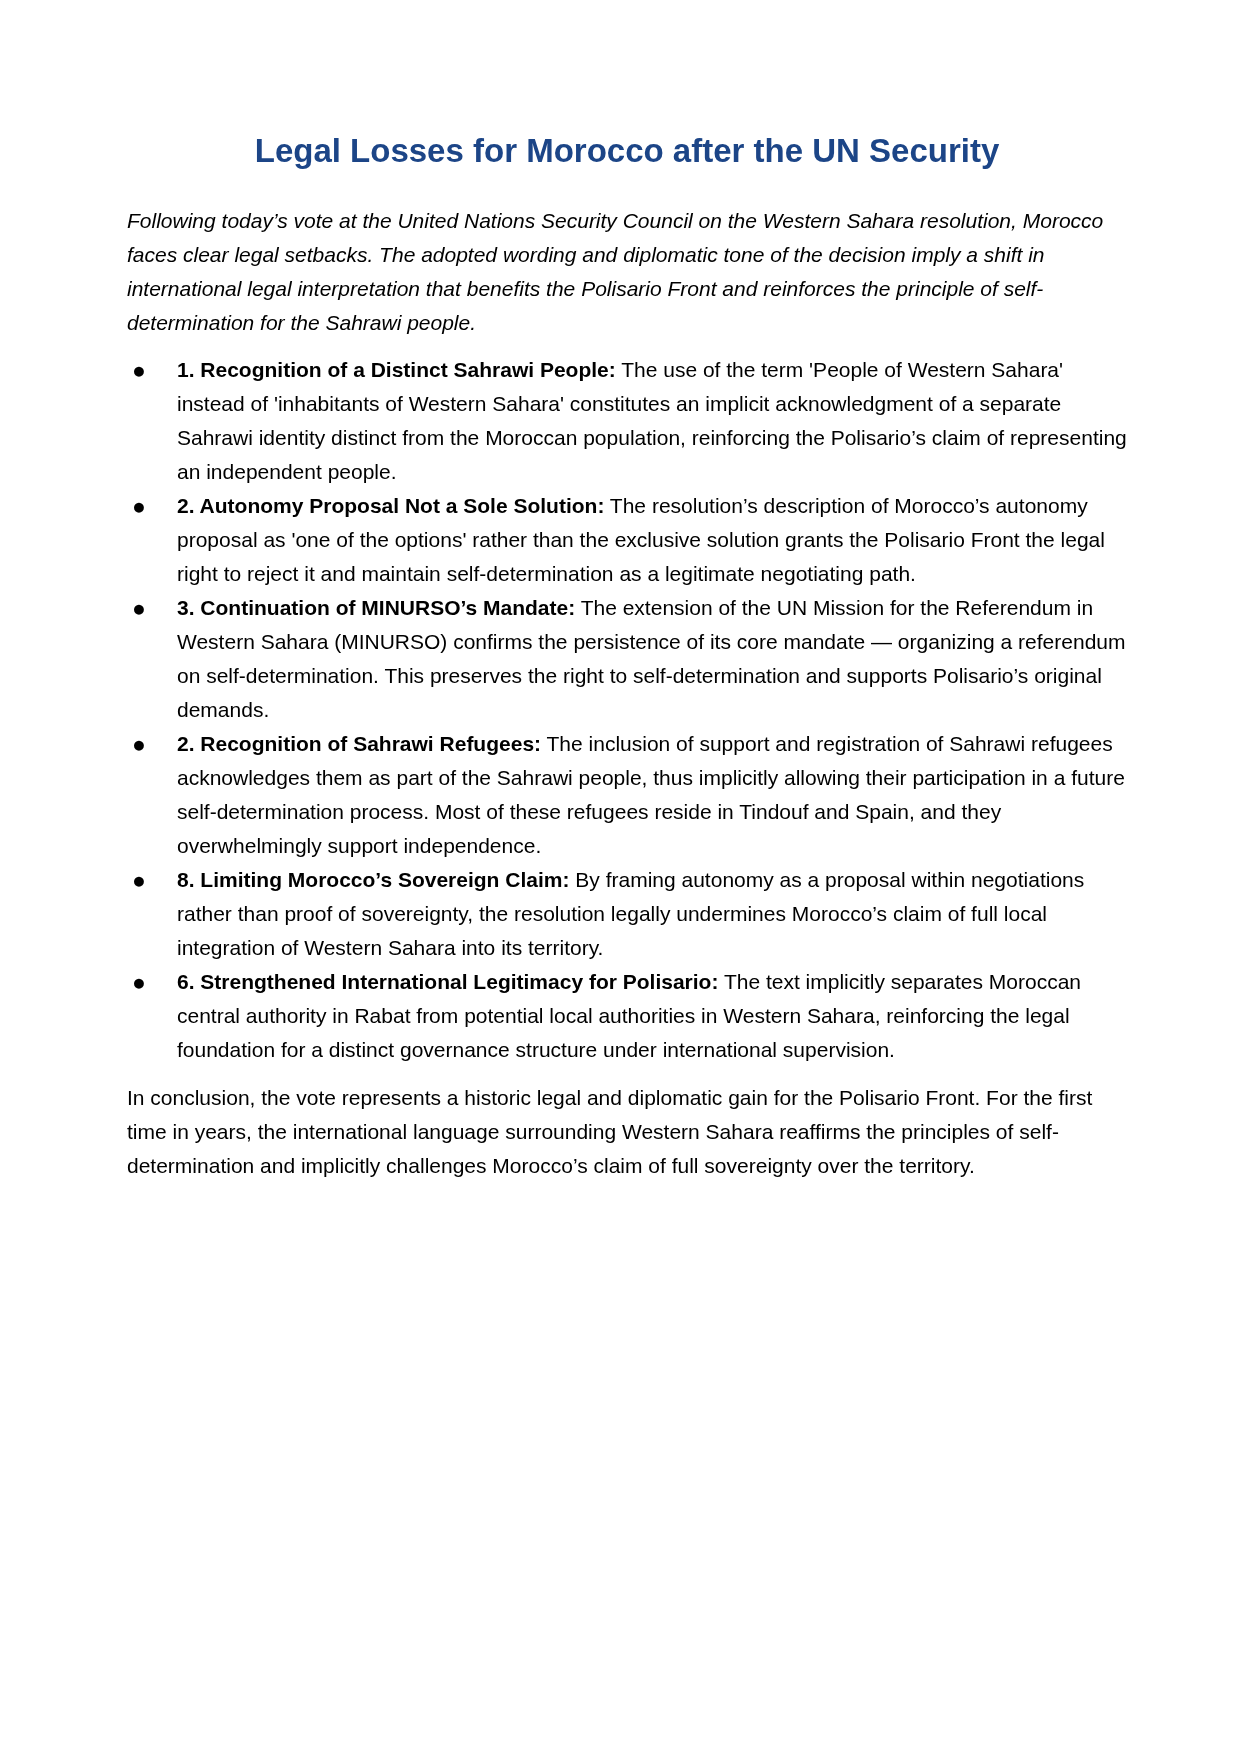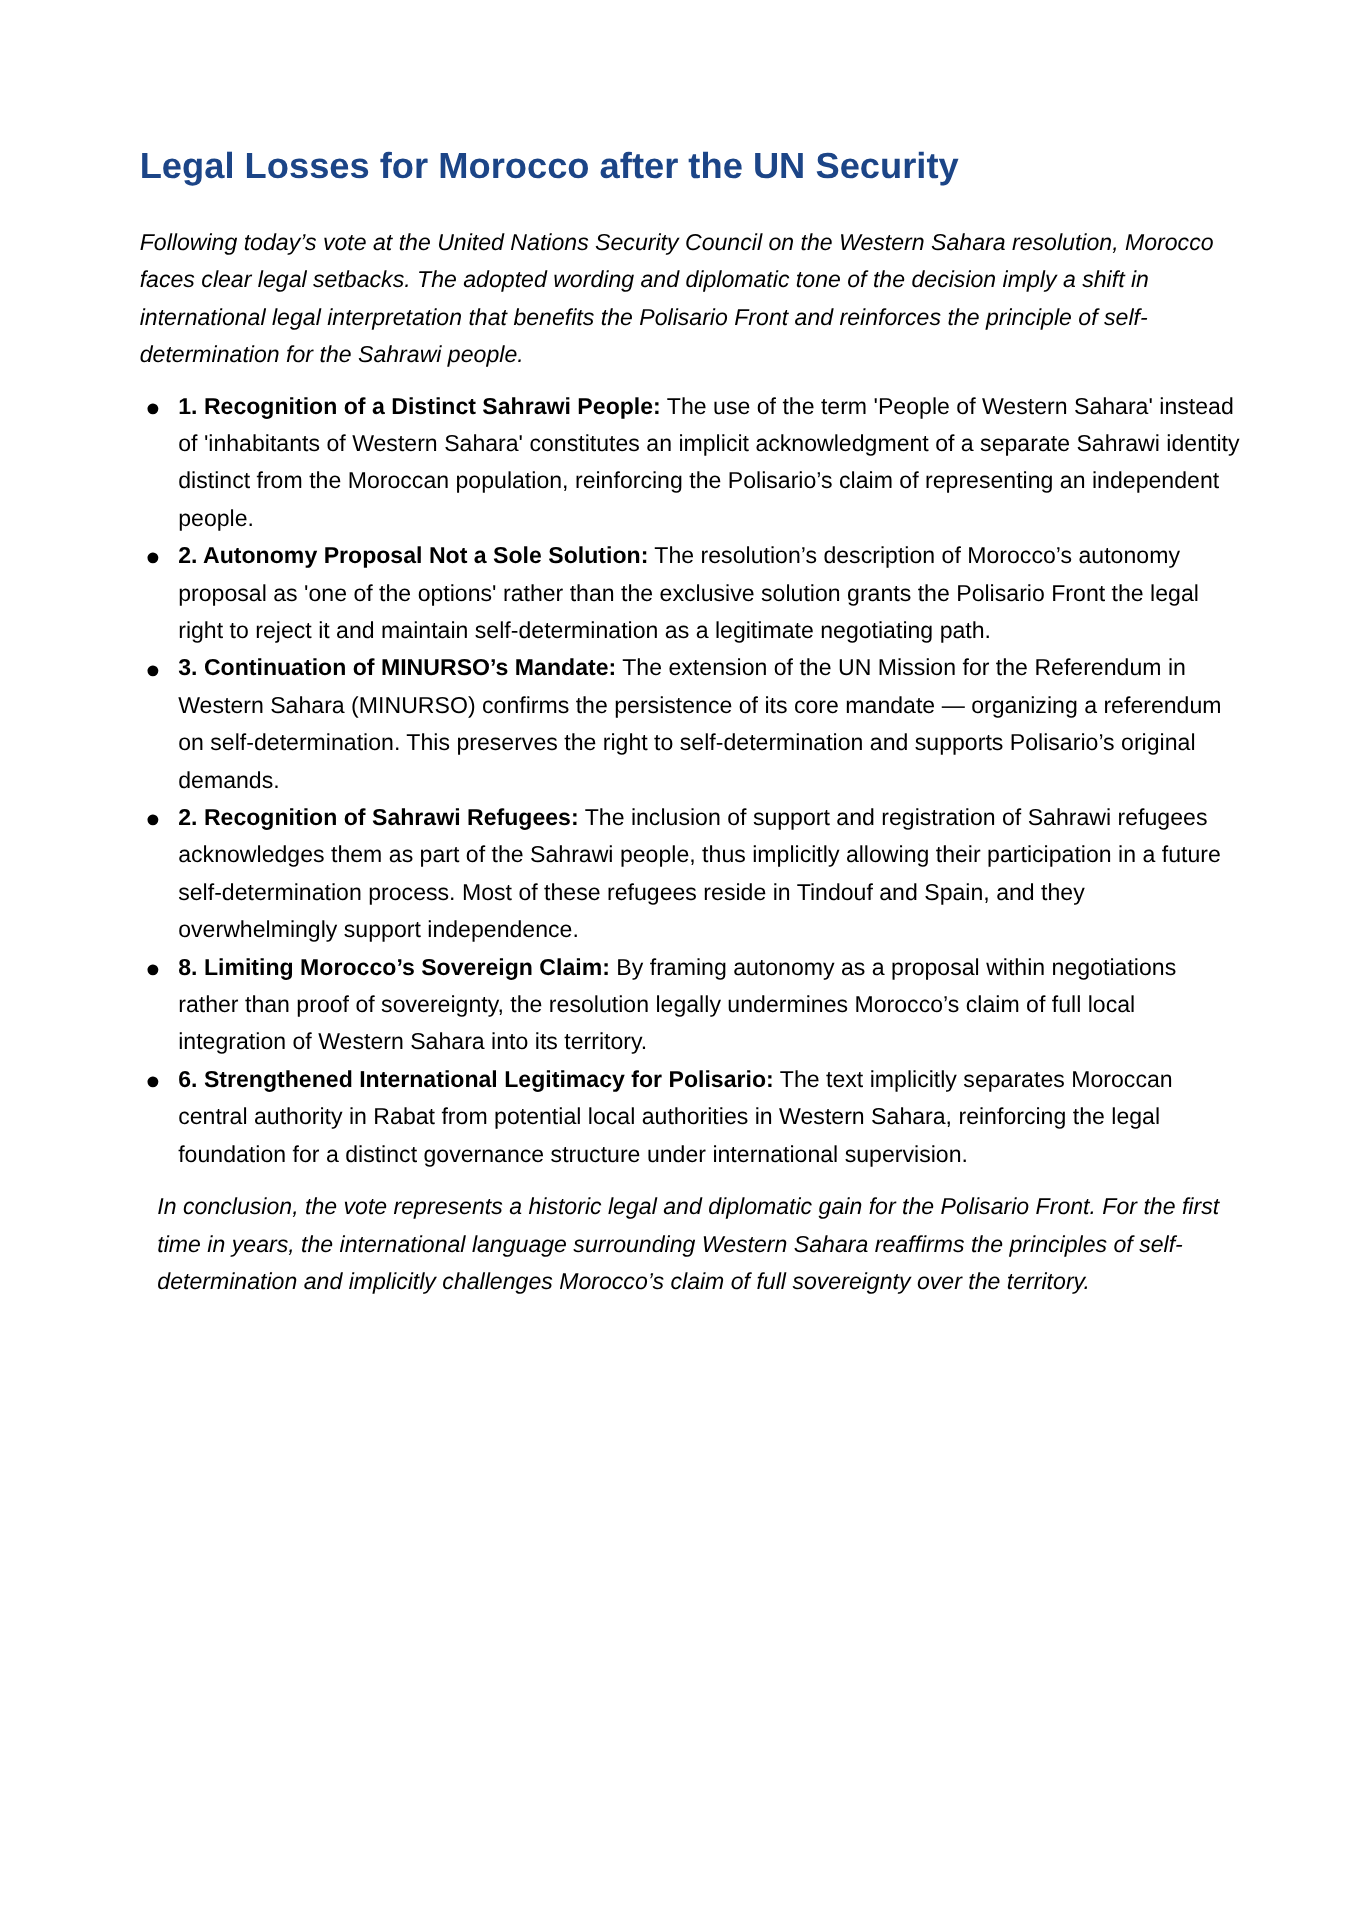--- a/index.html
+++ b/index.html
@@ -16,20 +16,21 @@
     font-family: "Liberation Sans", "DejaVu Sans", sans-serif;
     color: var(--color-body, #000000);
     box-sizing: border-box;
     padding: 0 114px 0 127px;
   }
   .doc-title {
     margin: 128px 0 0 0;
     font-size: 33px;
     line-height: 46px;
     font-weight: bold;
+    text-align: center;
     color: var(--color-title, #1c4587);
   }
   .intro {
     margin: 30px 0 0 0;
     font-size: 21px;
     line-height: 34px;
     font-style: italic;
   }
   .section-heading {
     margin: 48px 0 0 0;
@@ -52,29 +53,29 @@
   .bullet {
     flex: none;
     width: 30px;
     margin-left: 5px;
     font-size: 23px;
     line-height: 34px;
     color: #000000;
   }
   .li-body {
     flex: 1 1 auto;
+    margin-left: 15px;
   }
   .b {
     font-weight: bold;
   }
   .conclusion {
-    margin: 14px 0 0 16px;
+    margin: 14px 0 0 0;
     font-size: 21px;
     line-height: 34px;
-    font-style: italic;
   }
 </style>
 </head>
 <body>
 
 <div class="page">
 
   <h1 class="doc-title"><span>Legal Losses for Morocco after the UN Security</span><br></h1>
 
   <p class="intro">Following today’s vote at the United Nations Security Council on the Western Sahara resolution, Morocco faces clear legal setbacks. The adopted wording and diplomatic tone of the decision imply a shift in international legal interpretation that benefits the Polisario Front and reinforces the principle of self-determination for the Sahrawi people.</p>

